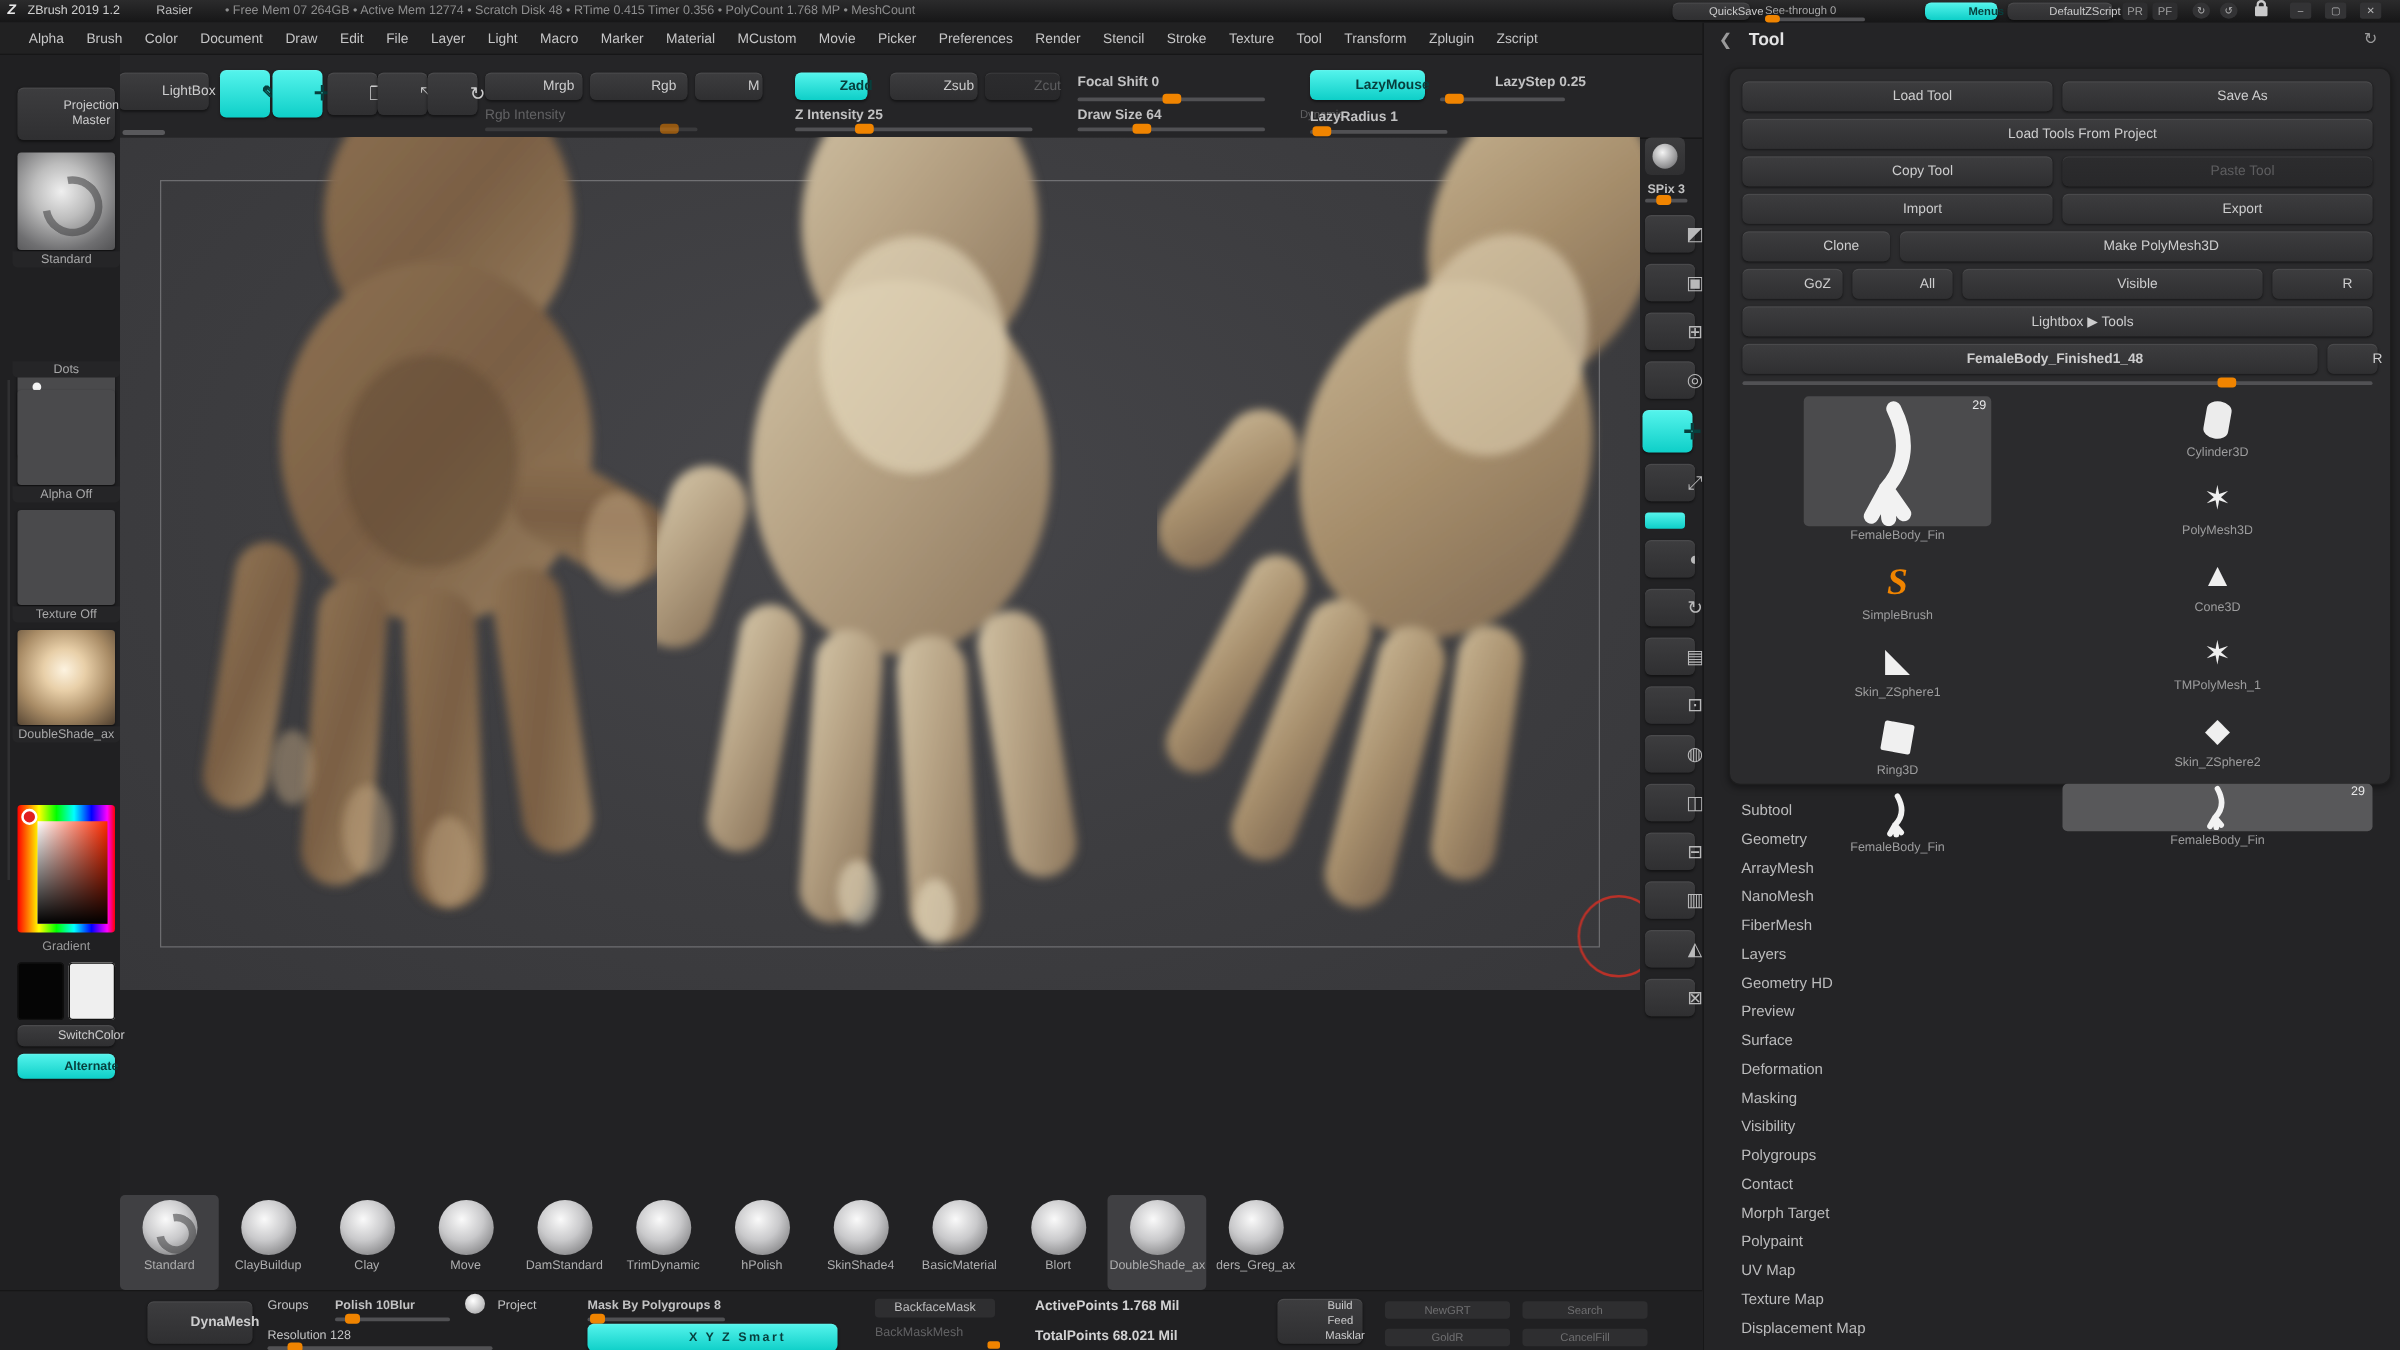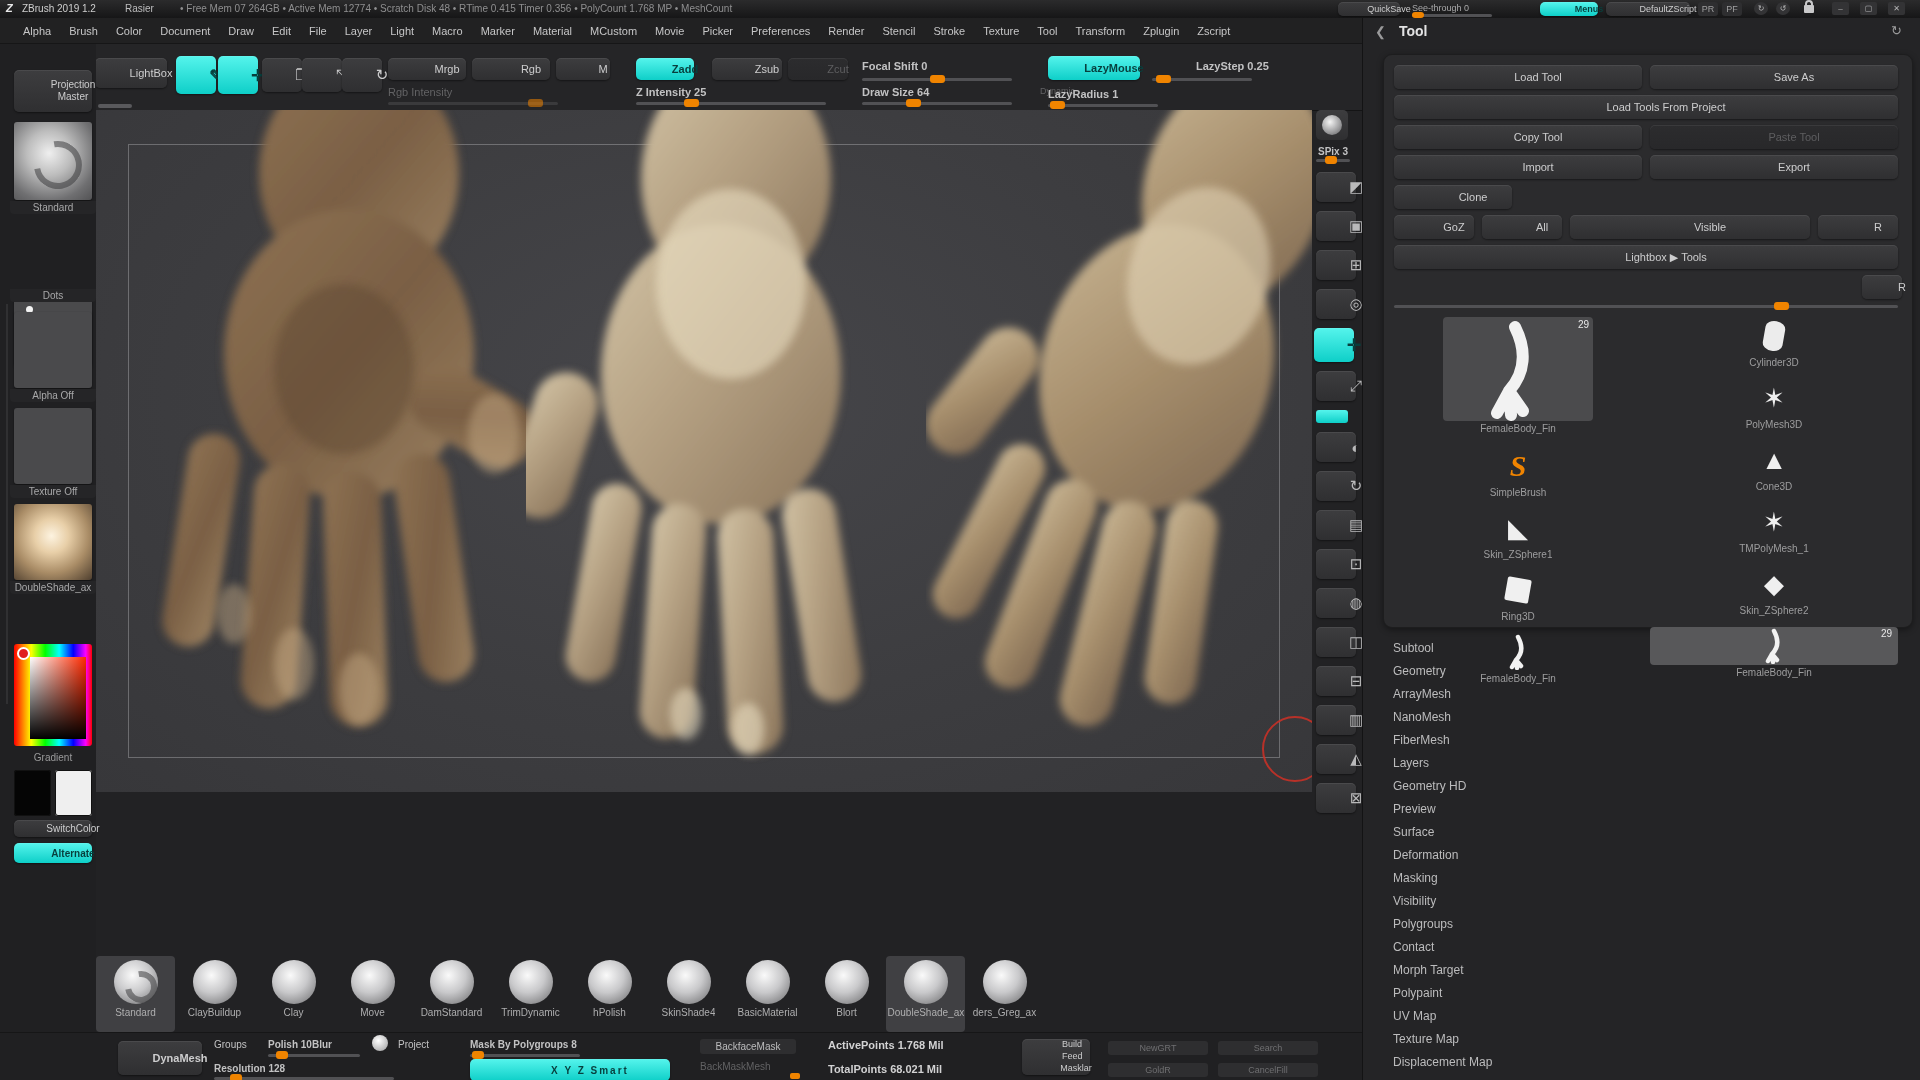--- a/index.html
+++ b/index.html
@@ -346,25 +346,27 @@
 
     <div id="toolpanel">
       <div class="tbtn btn" style="left:10px;top:10px;width:248px;">Load Tool</div>
       <div class="tbtn btn" style="left:266px;top:10px;width:248px;">Save As</div>
       <div class="tbtn btn" style="left:10px;top:40px;width:504px;">Load Tools From Project</div>
       <div class="tbtn btn" style="left:10px;top:70px;width:248px;">Copy Tool</div>
       <div class="tbtn btn dim" style="left:266px;top:70px;width:248px;">Paste Tool</div>
       <div class="tbtn btn" style="left:10px;top:100px;width:248px;">Import</div>
       <div class="tbtn btn" style="left:266px;top:100px;width:248px;">Export</div>
       <div class="tbtn btn" style="left:10px;top:130px;width:118px;">Clone</div>
+      <div class="tbtn btn" style="left:136px;top:130px;width:378px;">Make PolyMesh3D</div>
       <div class="tbtn btn" style="left:10px;top:160px;width:80px;">GoZ</div>
       <div class="tbtn btn" style="left:98px;top:160px;width:80px;">All</div>
       <div class="tbtn btn" style="left:186px;top:160px;width:240px;">Visible</div>
       <div class="tbtn btn" style="left:434px;top:160px;width:80px;">R</div>
       <div class="tbtn btn" style="left:10px;top:190px;width:504px;">Lightbox ▶ Tools</div>
+      <div class="tbtn btn" style="left:10px;top:220px;width:460px;font-weight:bold;">FemaleBody_Finished1_48</div>
       <div class="tbtn btn" style="left:478px;top:220px;width:36px;">R</div>
       <div class="track" style="left:10px;top:250px;width:504px;">
           <div class="handle" style="left:380px;"></div>
         </div>
 
       <div class="abs" style="left:10px;top:262px;width:248px;">
         <div style="position:relative;width:150px;height:104px;background:#4b4b4d;border-radius:4px;margin:0 auto;">
           <svg width="150" height="104" viewBox="0 0 150 104">
             <path d="M72,10 C84,34 82,56 66,74 M66,74 L54,96 M66,74 L68,98 M66,74 L80,94" stroke="#f2f2f2" stroke-width="12" stroke-linecap="round" fill="none"></path>
           </svg>
@@ -526,21 +528,21 @@
     <div class="track" style="left:268px;top:21px;width:92px;">
         <div class="handle" style="left:8px;width:12px;"></div>
       </div>
     <div class="abs" style="left:372px;top:2px;width:16px;height:16px;border-radius:50%;background:radial-gradient(circle at 40% 35%,#fff,#9a9a9c);"></div>
     <span class="abs lbl" style="left:398px;top:6px;font-size:10px;">Project</span>
     <span class="abs lbl" style="left:470px;top:6px;font-size:10px;font-weight:bold;">Mask By Polygroups 8</span>
     <div class="track" style="left:470px;top:21px;width:110px;">
         <div class="handle" style="left:2px;width:12px;"></div>
       </div>
 
-    <span class="abs lbl" style="left:214px;top:30px;font-size:10px;font-weight:bold;">Resolution 128</span>
+    <span class="abs lbl" style="left:214px;top:30px;font-size:10px;font-weight:normal;">Resolution 128</span>
     <div class="track" style="left:214px;top:44px;width:180px;">
         <div class="handle" style="left:16px;width:12px;"></div>
       </div>
     <div class="abs btn cyan" style="left:470px;top:26px;width:200px;height:22px;font-size:10px;letter-spacing:2px;">X   Y   Z   Smart</div>
 
     <div class="abs chip" style="left:700px;top:6px;width:96px;height:15px;font-size:10px;color:#bcbcbd;">BackfaceMask</div>
     <span class="abs lbl dim" style="left:700px;top:28px;font-size:10px;">BackMaskMesh</span>
     <div class="abs" style="left:790px;top:40px;width:10px;height:6px;background:#f08400;border-radius:2px;"></div>
     <span class="abs lbl" style="left:828px;top:6px;font-size:11px;font-weight:bold;color:#d2d2d3;">ActivePoints 1.768 Mil</span>
     <span class="abs lbl" style="left:828px;top:30px;font-size:11px;font-weight:bold;color:#d2d2d3;">TotalPoints 68.021 Mil</span>

